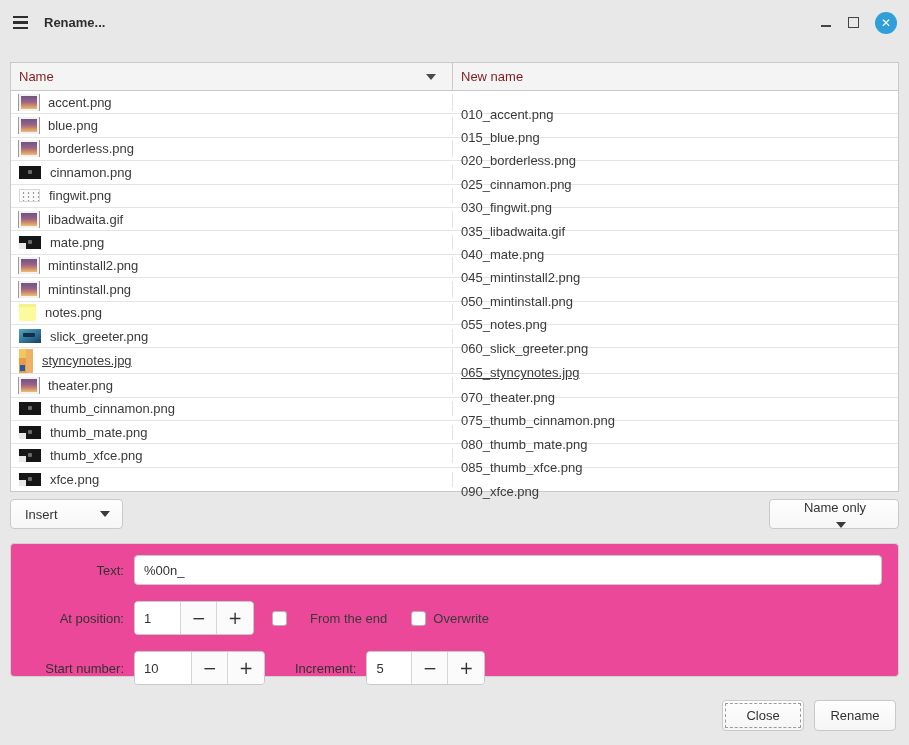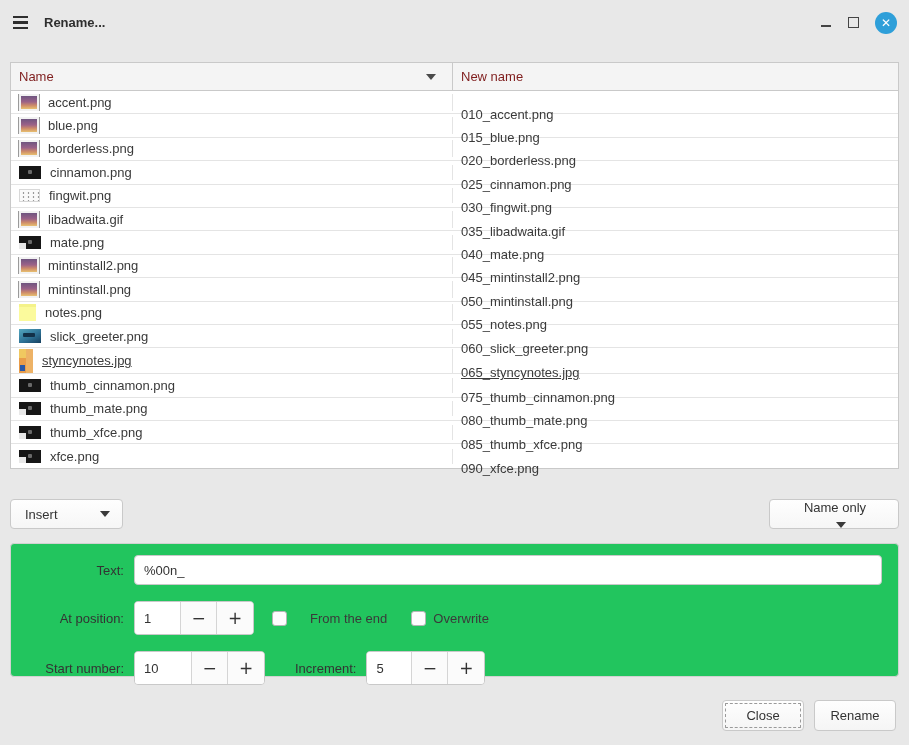--- a/index.html
+++ b/index.html
@@ -101,21 +101,21 @@
     padding: 0 12px 0 14px; cursor: pointer; color: #333;
   }
   .dd-insert { width: 113px; }
   .dd-scope { width: 130px; flex-direction: column; }
   .dd-arrow { width: 0; height: 0; border-left: 5px solid transparent; border-right: 5px solid transparent;
     border-top: 6px solid #3a3a3a; margin-left: 12px; }
 
   
   .formframe {
     position: absolute; left: 10px; width: 889px; top: 543px; height: 134px;
-    border: 1px solid #d2d2d2; border-radius: 4px; background: #22c55e;
+    border: 1px solid #d2d2d2; border-radius: 4px; background: #ec4899;
     padding: 11px 16px 0 16px;
   }
   .formrow { display: flex; align-items: center; margin-bottom: 16px; }
   .flabel { width: 97px; text-align: right; margin-right: 10px; color: #333; flex: 0 0 auto; }
   .entry {
     height: 30px; background: #fff; border: 1px solid #c9c9c9; border-radius: 4px;
     padding: 0 9px; font-family: "Liberation Sans", "DejaVu Sans", sans-serif;
     font-size: 13px; color: #333; outline: none;
   }
   .entry-text { flex: 1; }
@@ -284,20 +284,29 @@
   <div class="trow tall">
     <div class="cell cell-name">
       <span class="thumb t-tallnote"></span>
       <span>styncynotes.jpg</span>
     </div>
     <div class="cell cell-new">
       <span>065_styncynotes.jpg</span>
     </div>
   </div>
 
+  <div class="trow">
+    <div class="cell cell-name">
+      <span class="thumb t-framed"></span>
+      <span>theater.png</span>
+    </div>
+    <div class="cell cell-new">
+      <span>070_theater.png</span>
+    </div>
+  </div>
 
   <div class="trow">
     <div class="cell cell-name">
       <span class="thumb t-dark"></span>
       <span>thumb_cinnamon.png</span>
     </div>
     <div class="cell cell-new">
       <span>075_thumb_cinnamon.png</span>
     </div>
   </div>

